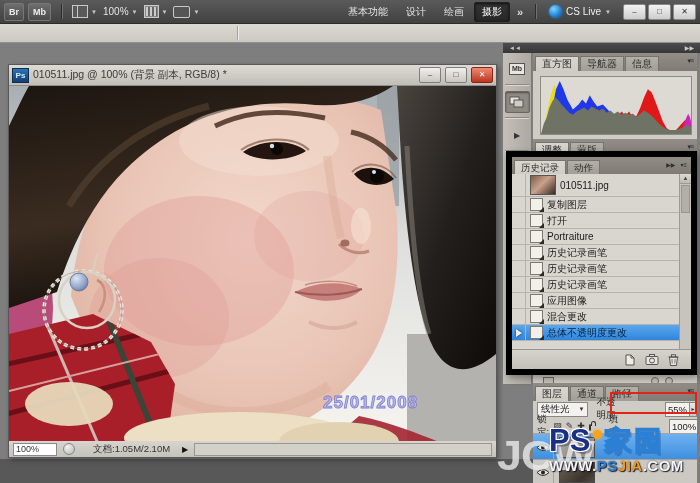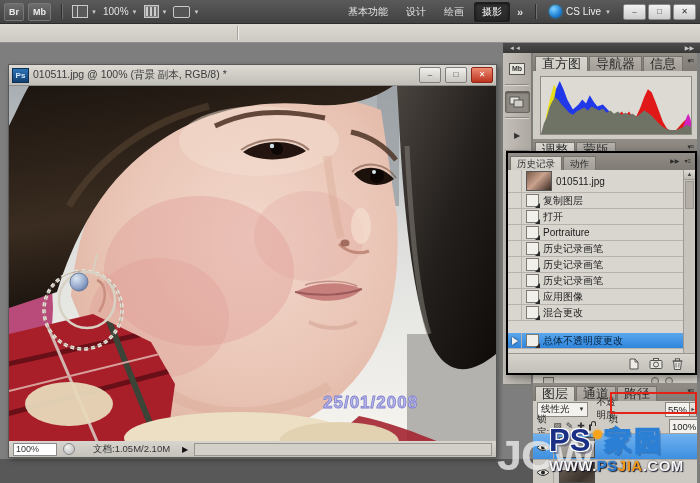--- a/index.html
+++ b/index.html
@@ -79,21 +79,21 @@
   .is-btn.pressed{background:#8f8b84;border-color:#6b675f;box-shadow:inset 0 1px 2px rgba(0,0,0,.45);}
   .is-sep{height:1px;background:#8d8981;border-bottom:1px solid #dbd8d1;margin:2px 2px;}
   .mbbox{border:1px solid #555;background:#e9e6df;padding:0 2px;font-size:7px;line-height:10px;}
   .fxtxt{font-style:italic;font-size:10px;}
 
   .panelcol{position:absolute;left:533px;top:53px;width:164px;height:430px;background:#cfccc5;}
   .rightsliver{position:absolute;left:697px;top:53px;width:3px;height:430px;background:#7e7e7e;}
 
   .ptabs{position:absolute;left:0;width:164px;height:18px;background:linear-gradient(#928e87,#807c75);
     display:flex;align-items:flex-end;padding-left:2px;box-sizing:border-box;}
-  .ptab{font-size:13px;color:#2c2c2c;background:linear-gradient(#b4b0a9,#a29e97);
+  .ptab{font-size:10px;color:#2c2c2c;background:linear-gradient(#b4b0a9,#a29e97);
     border:1px solid #76726c;border-bottom:none;margin-right:1px;padding:1px 6px;height:12px;line-height:12px;}
   .ptab.active{background:linear-gradient(#d8d5ce,#cfccc5);}
   .pmenu{position:absolute;right:4px;top:4px;font-size:7px;color:#2e2e2e;letter-spacing:-1px;}
 
   .hg-body{position:absolute;left:0;top:18px;width:164px;height:68px;background:#cfccc5;}
   .hg-box{position:absolute;left:7px;top:5px;width:150px;height:57px;border:1px solid #8f8b84;background:#dcdad3;}
 
   .maskstrip{position:absolute;left:0;top:321px;width:164px;height:9px;background:#cfccc5;
     border-top:1px solid #aaa69f;}
   .ms-sq{position:absolute;left:10px;top:2px;width:9px;height:6px;border:1px solid #6e6a64;background:#c4c1ba;}
@@ -119,40 +119,40 @@
     border-top:1px solid #a8a49d;}
   .ly-row.sel{background:linear-gradient(#70b1ef,#3b8edf);}
   .eye-cell{width:20px;align-self:stretch;border-right:1px solid #a8a49d;display:flex;align-items:center;justify-content:center;}
   .ly-thumb{width:34px;height:19px;border:1px solid #4a4a4a;margin:0 5px;}
   .thumb1{background:linear-gradient(135deg,#bab3ab,#8e8b86 55%,#a6a19b);}
   .thumb2{background:linear-gradient(135deg,#6e6157,#3b342d 70%,#55493f);}
   .ly-name{font-size:9.5px;color:#10305a;}
 
   
   .historypanel{position:absolute;left:506px;top:151px;width:191px;height:224px;
-    border:2px solid #000000;box-sizing:border-box;background:#d9d6cf;z-index:20;
+    border:6px solid #000000;box-sizing:border-box;background:#d9d6cf;z-index:20;
     box-shadow:2px 3px 7px rgba(0,0,0,.35);}
   .hp-tabs{height:17px;background:linear-gradient(#928e87,#7f7b74);display:flex;align-items:flex-end;
     padding-left:2px;position:relative;}
   .hp-tab{font-size:9.5px;color:#2c2c2c;background:linear-gradient(#b4b0a9,#a29e97);
     border:1px solid #76726c;border-bottom:none;margin-right:1px;padding:1px 6px;height:11px;line-height:11px;}
   .hp-tab.active{background:linear-gradient(#dad7d0,#d0cdc6);}
   .hp-ctrls{position:absolute;right:4px;top:4px;font-size:6px;color:#2e2e2e;display:flex;gap:5px;}
   .hp-list{position:absolute;left:0;top:17px;right:0;bottom:20px;background:#d9d6cf;overflow:hidden;}
   .hp-scroll{position:absolute;right:0;top:0;bottom:0;width:11px;background:#c7c4bd;border-left:1px solid #9e9a93;}
   .hp-sarrow{display:block;text-align:center;font-size:6px;color:#444;height:9px;line-height:9px;
     background:linear-gradient(#dedbd4,#bcb9b2);border-bottom:1px solid #9e9a93;}
   .hp-thumbtrack{margin:1px 1px;height:26px;background:#b3afa8;border:1px solid #9a968f;}
   .hist-snap{display:flex;align-items:center;height:22px;border-bottom:1px solid #b7b3ac;margin-right:11px;}
   .hist-src{width:13px;align-self:stretch;border-right:1px solid #b7b3ac;display:flex;align-items:center;justify-content:center;}
   .snap-thumb{width:24px;height:18px;border:1px solid #555;margin:0 4px;
     background:linear-gradient(135deg,#7c5c49,#caa28e 45%,#39291f);}
   .snap-label,.hist-label{font-size:10px;color:#1b1b1b;white-space:nowrap;text-align:center;}
   .hist-row{display:flex;align-items:center;height:15px;border-bottom:1px solid #b7b3ac;margin-right:11px;background:#d9d6cf;}
-  .hist-row.selected{background:linear-gradient(#5aa7ee,#2f85dc);margin-top:12px;}
+  .hist-row.selected{background:linear-gradient(#5aa7ee,#2f85dc);}
   .hist-row.selected .hist-label{color:#06233f;}
   .hist-ic{width:11px;height:11px;background:#f2f0ea;border:1px solid #7e7a74;margin:0 4px 0 4px;position:relative;}
   .hist-ic::after{content:"";position:absolute;right:-2px;bottom:-2px;
     border-left:5px solid transparent;border-top:5px solid transparent;border-bottom:5px solid #2a2a2a;}
   .src-arrow{width:0;height:0;border-top:4px solid transparent;border-bottom:4px solid transparent;
     border-left:6px solid #f0f0f0;filter:drop-shadow(0 0 1px #222);}
   .hp-bottom{position:absolute;left:0;right:0;bottom:0;height:20px;border-top:1px solid #9a968f;
     background:linear-gradient(#d6d3cc,#c3c0b9);display:flex;align-items:center;justify-content:flex-end;
     gap:9px;padding-right:12px;box-sizing:border-box;}
 

